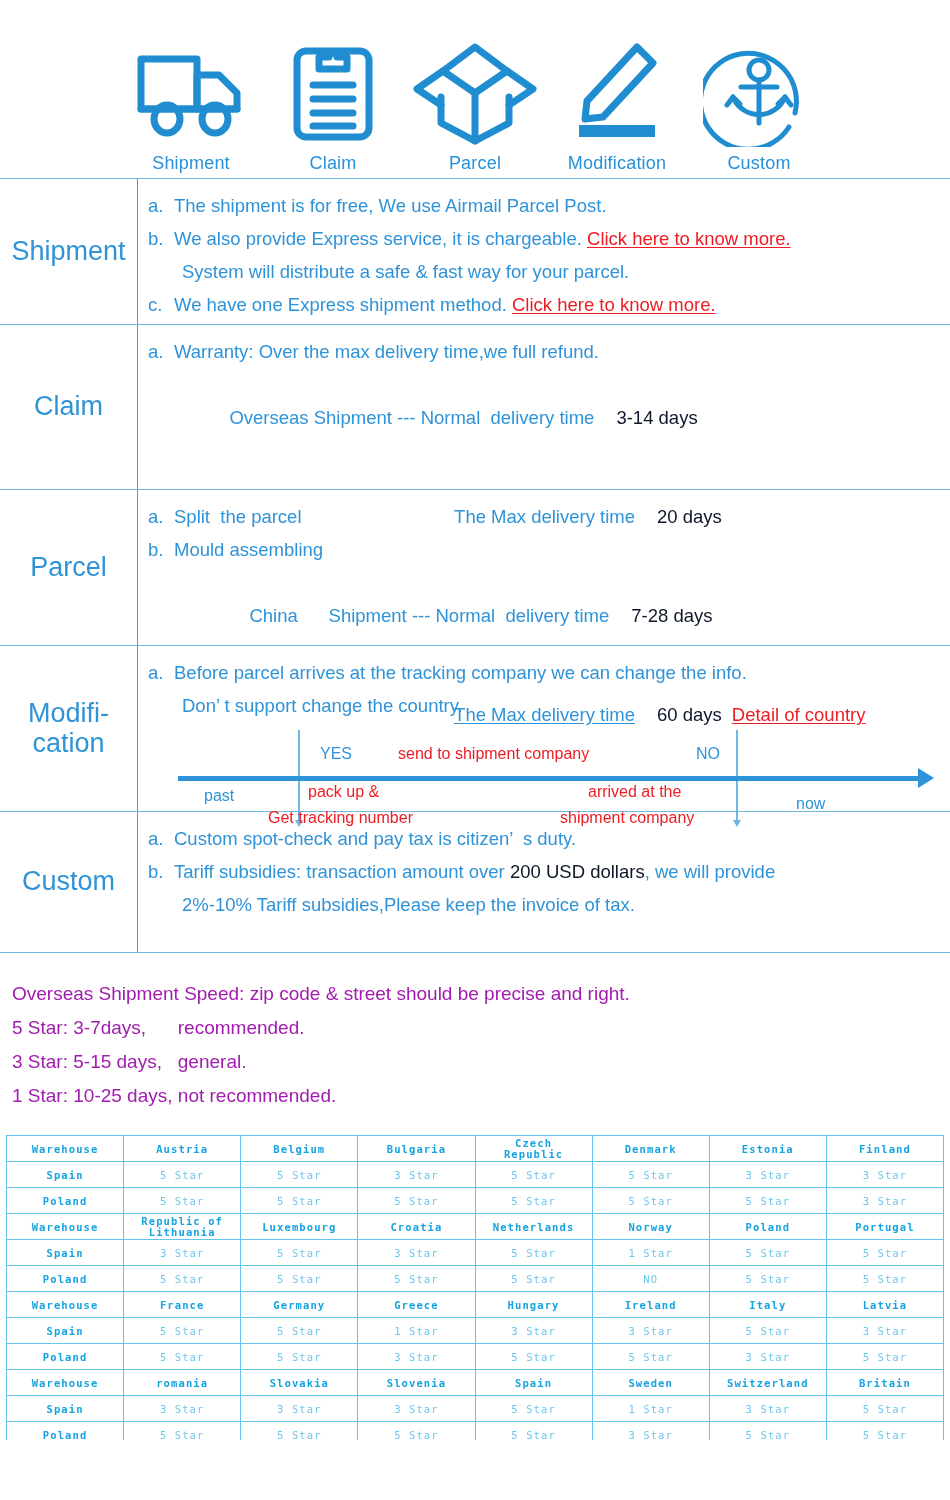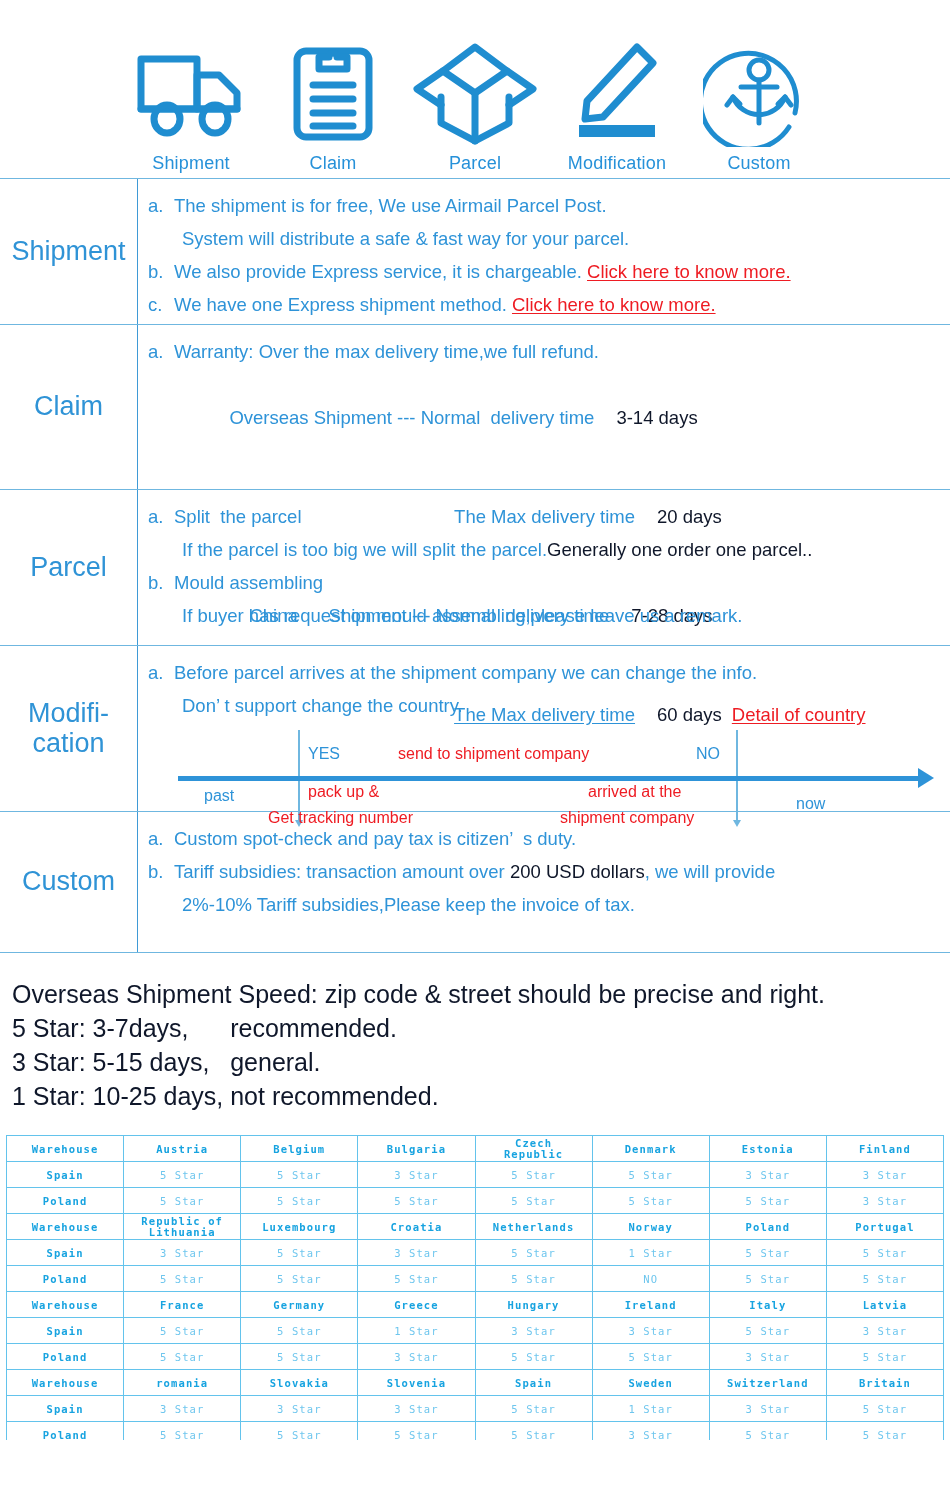--- a/index.html
+++ b/index.html
@@ -115,23 +115,23 @@
     border-right:4px solid transparent;
     border-top:7px solid #6fb7e0;
   }
   .tl-txt{position:absolute;font-size:16px;line-height:20px;white-space:nowrap;}
   .tl-blue{color:#2e93d8;}
   .tl-red{color:#ee1c23;}
 
   
   .legend{padding:24px 0 10px 12px;}
   .legend div{
-    font-size:25px;
+    font-size:19px;
     line-height:34px;
-    color:#0f172a;
+    color:#a21caf;
     white-space:pre;
   }
 
   
   .grid{
     margin:12px 6px 0 6px;
     border-collapse:collapse;
     width:938px;
     table-layout:fixed;
   }
@@ -241,22 +241,22 @@
       <div class="icon-caption">Custom</div>
     </div>
   </div>
 
   <div class="info-table">
 
     <div class="info-row" style="height:145px;">
       <div class="row-label">Shipment</div>
       <div class="row-body">
         <div class="line"><span class="mark">a.</span><span>The shipment is for free, We use Airmail Parcel Post.</span></div>
+        <div class="line"><span class="mark">b.</span><span>We also provide Express service, it is chargeable. </span><span class="red-u">Click here to know more.</span></div>
         <div class="line"><span class="mark"></span><span style="display:inline-block;width:8px;"></span><span>System will distribute a safe &amp; fast way for your parcel.</span></div>
-        <div class="line"><span class="mark">b.</span><span>We also provide Express service, it is chargeable. </span><span class="red-u">Click here to know more.</span></div>
         <div class="line"><span class="mark">c.</span><span>We have one Express shipment method. </span><span class="red-u">Click here to know more.</span></div>
       </div>
     </div>
 
     <div class="info-row" style="height:164px;">
       <div class="row-label">Claim</div>
       <div class="row-body">
         <div class="line"><span class="mark">a.</span><span>Warranty: Over the max delivery time,we full refund.</span></div>
 
         <div class="line" style="padding-left:30px;">
@@ -274,48 +274,46 @@
         <div class="line" style="padding-left:255px;">
           <span class="blue-u">The Max delivery time</span><span style="display:inline-block;width:22px;"></span><span class="red">60 days</span><span style="display:inline-block;width:10px;"></span><span class="red-u">Detail of country</span>
         </div>
       </div>
     </div>
 
     <div class="info-row" style="height:155px;">
       <div class="row-label">Parcel</div>
       <div class="row-body">
         <div class="line"><span class="mark">a.</span><span>Split  the parcel</span></div>
-        <div class="line"><span class="mark"></span><span style="display:inline-block;width:8px;"></span><span>If the parcel is too big we will split the parcel.</span><span class="red">Generally one order one parcel..</span></div>
         <div class="line"><span class="mark">b.</span><span>Mould assembling</span></div>
-        <div class="line"><span class="mark"></span><span style="display:inline-block;width:8px;"></span><span>If buyer has request on mould assembling,please leave us a remark.</span></div>
       </div>
     </div>
 
     <div class="info-row" style="height:165px;">
       <div class="row-label">
         <div>
           <div>Modifi-</div>
           <div>cation</div>
         </div>
       </div>
       <div class="row-body" style="padding-bottom:0;">
-        <div class="line"><span class="mark">a.</span><span>Before parcel arrives at the shipment company we can change the info.</span></div>
+        <div class="line"><span class="mark">a.</span><span>Before parcel arrives at the tracking company we can change the info.</span></div>
         <div class="line"><span class="mark"></span><span style="display:inline-block;width:8px;"></span><span>Don’ t support change the country.</span></div>
 
         <div class="timeline">
           <div class="tl-axis"></div>
           <div class="tl-arrow"></div>
 
           <div class="tick tick-head" style="left:150px;"></div>
           <div class="tick tick-tail" style="left:150px;"></div>
 
           <div class="tick tick-head" style="left:588px;"></div>
           <div class="tick tick-tail" style="left:588px;"></div>
 
-          <div class="tl-txt tl-blue" style="left:160px; top:20px;">YES</div>
+          <div class="tl-txt tl-blue" style="left:172px; top:20px;">YES</div>
           <div class="tl-txt tl-red" style="left:250px; top:20px;">send to shipment company</div>
           <div class="tl-txt tl-blue" style="left:548px; top:20px;">NO</div>
 
           <div class="tl-txt tl-blue" style="left:32px; top:62px;margin-left:24px;">past</div>
           <div class="tl-txt tl-blue" style="left:648px; top:70px;">now</div>
 
           <div class="tl-txt tl-red" style="left:160px; top:58px;">pack up &amp;</div>
           <div class="tl-txt tl-red" style="left:120px; top:84px;">Get tracking number</div>
 
           <div class="tl-txt tl-red" style="left:440px; top:58px;">arrived at the</div>

